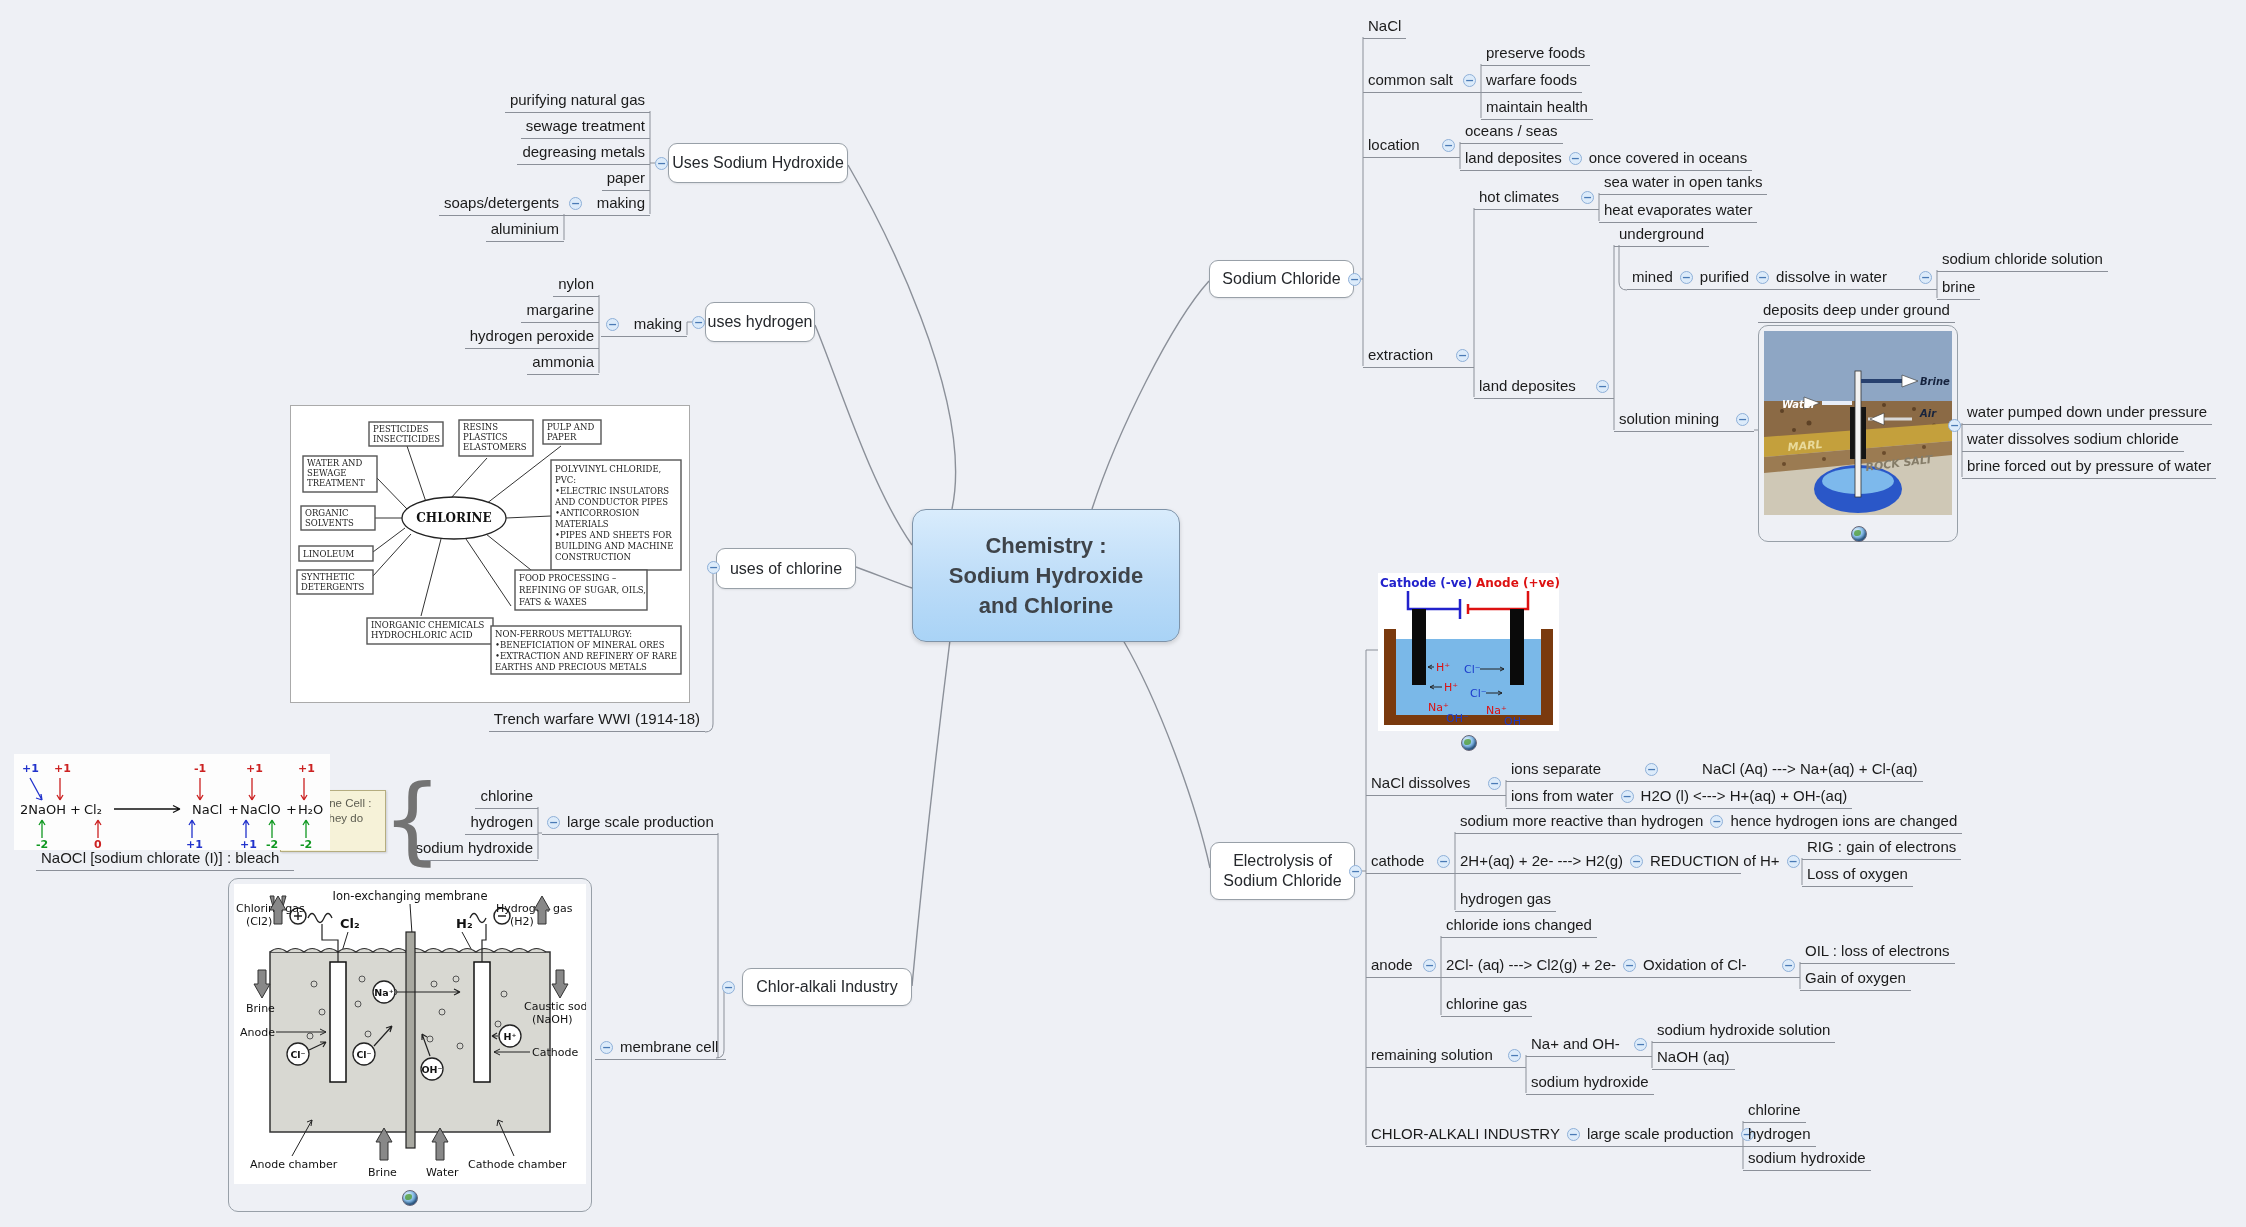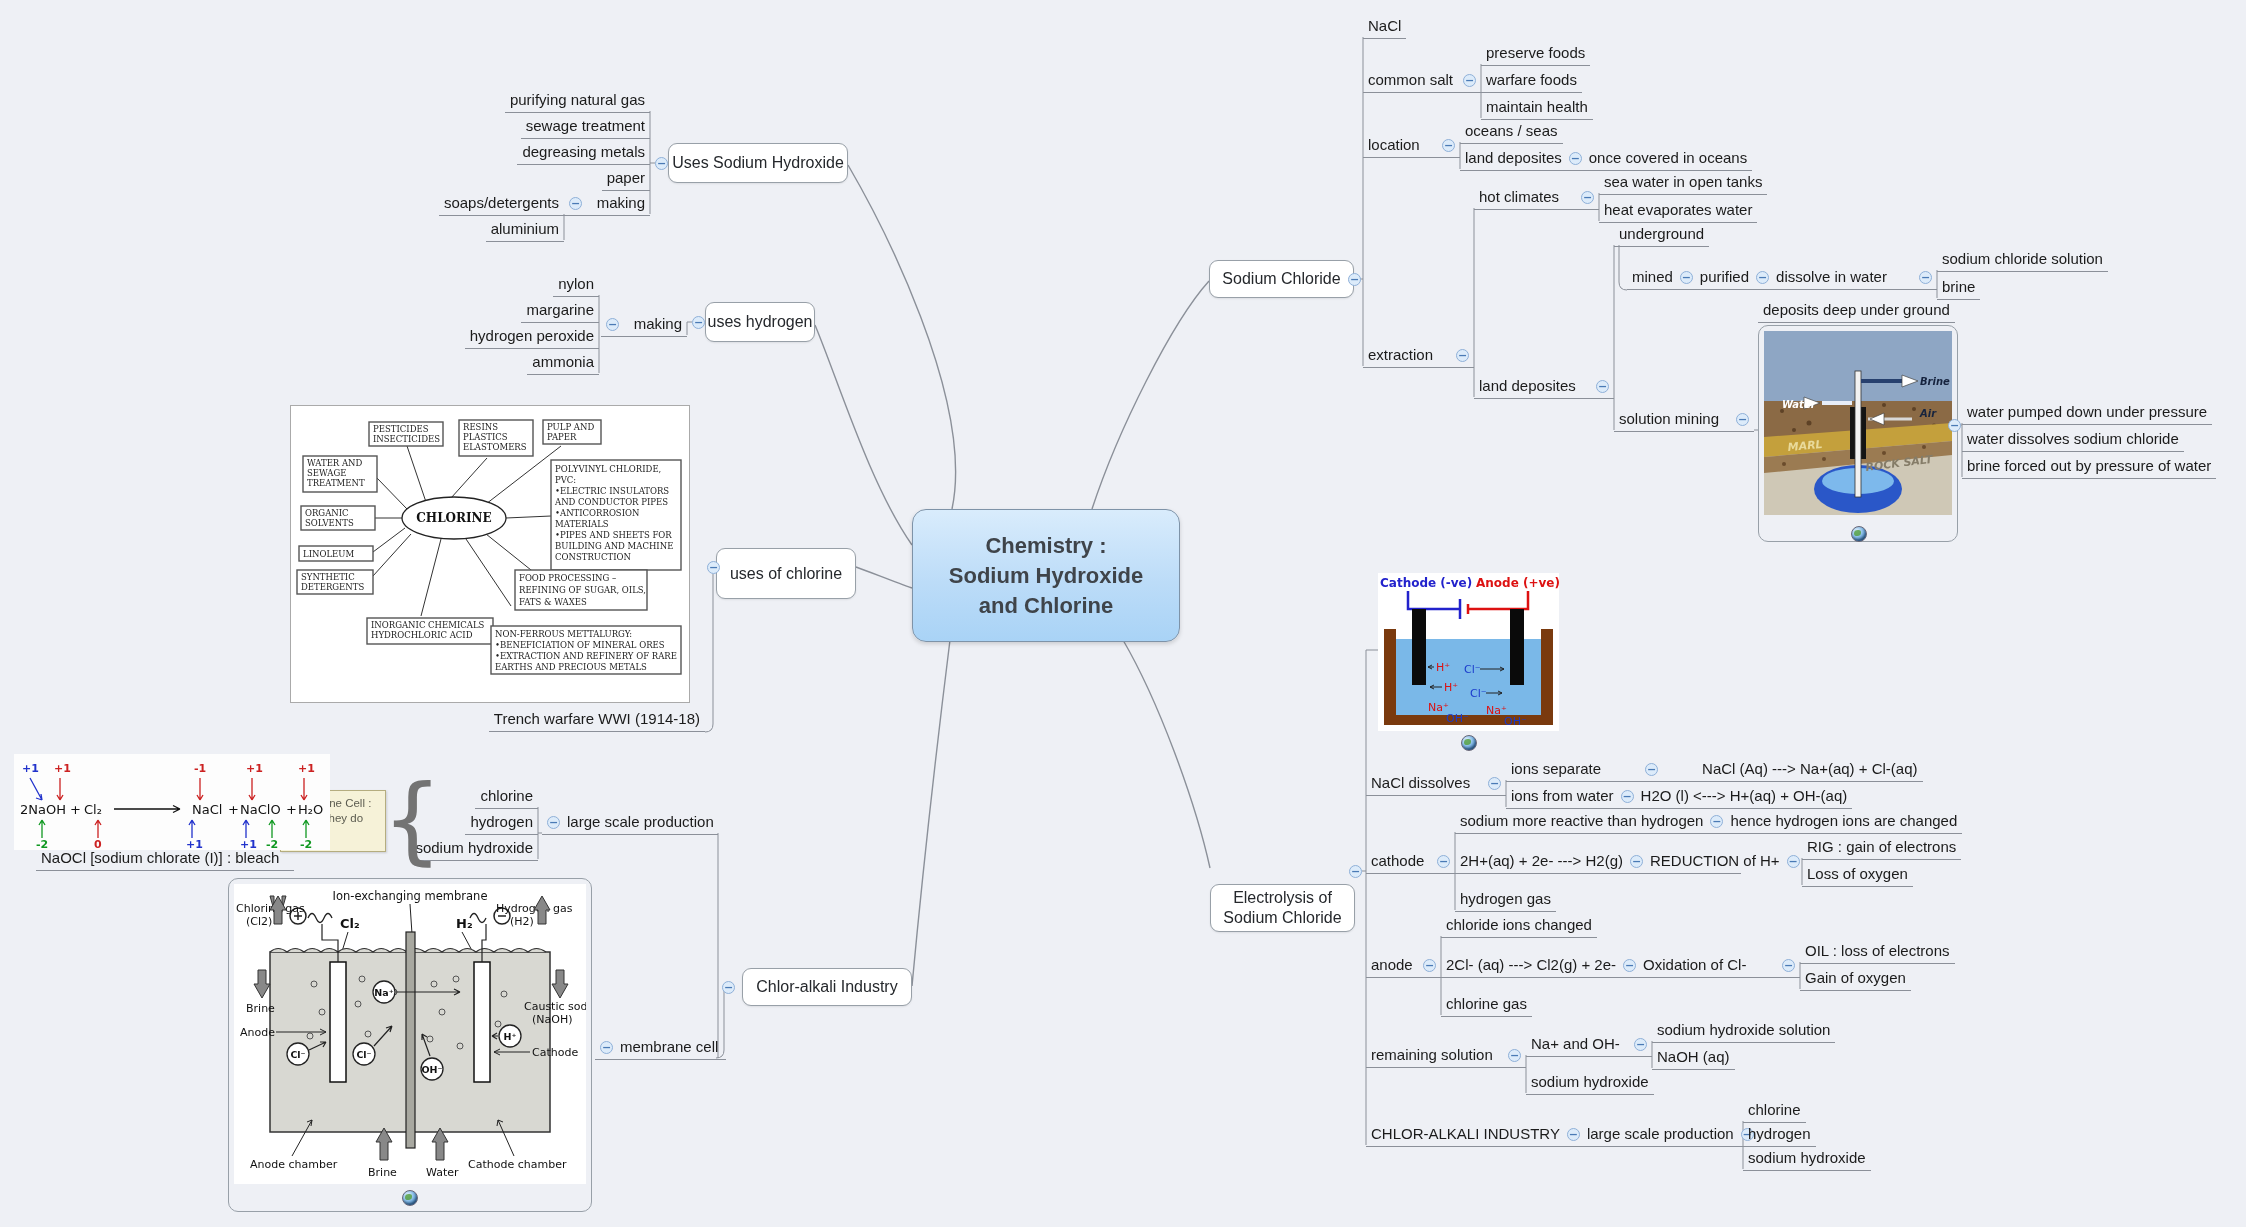--- a/index.html
+++ b/index.html
@@ -181,21 +181,21 @@
   <text x="24" y="120" font-size="11" font-style="italic" font-weight="bold" fill="#e9da9b" transform="rotate(-5 24 120)">MARL</text>
   <text x="102" y="140" font-size="11" font-style="italic" font-weight="bold" fill="#857c68" transform="rotate(-7 102 140)">ROCK SALT</text>
 </svg>
 <span class="globe" style="left:1851px;top:526px;"></span>
 <span class="mi mi-abs" style="left:1948px;top:419px;"></span>
 
 <div class="t" style="left:1962px;top:403px;">water pumped down under pressure</div>
 <div class="t" style="left:1962px;top:430px;">water dissolves sodium chloride</div>
 <div class="t" style="left:1962px;top:457px;">brine forced out by pressure of water</div>
 
-<div class="bx" style="left:1210px;top:884px;width:145px;height:48px;">
+<div class="bx" style="left:1210px;top:842px;width:145px;height:58px;">
   <div>Electrolysis of</div>
   <div>Sodium Chloride</div>
 </div>
 <span class="mi mi-abs" style="left:1349px;top:865px;"></span>
 
 <svg style="position:absolute;left:1378px;top:573px;" width="181" height="158">
   <rect x="0" y="0" width="181" height="158" fill="#ffffff"></rect>
   <text x="2" y="14" font-size="12" font-weight="bold" fill="#2222cc">Cathode (-ve)</text>
   <text x="98" y="14" font-size="12" font-weight="bold" fill="#dd1111">Anode (+ve)</text>
   <path d="M30,18 V36 H82" stroke="#2222cc" stroke-width="2.5" fill="none"></path>
@@ -315,21 +315,21 @@
 <span class="mi mi-abs" style="left:692px;top:316px;"></span>
 <div class="t row" style="right:1559px;top:315px;width:86px;">
   <span class="mi" style="margin-left:0;"></span>
   <span class="ra">making</span>
 </div>
 <div class="t tr" style="right:1647px;top:275px;">nylon</div>
 <div class="t tr" style="right:1647px;top:301px;">margarine</div>
 <div class="t tr" style="right:1647px;top:327px;">hydrogen peroxide</div>
 <div class="t tr" style="right:1647px;top:353px;">ammonia</div>
 
-<div class="bx" style="left:716px;top:548px;width:140px;height:51px;">
+<div class="bx" style="left:716px;top:548px;width:140px;height:41px;">
   <div>uses of chlorine</div>
 </div>
 <span class="mi mi-abs" style="left:707px;top:561px;"></span>
 
 <div class="imgframe serif" style="left:290px;top:405px;width:400px;height:298px;">
 <svg width="398" height="296">
   <g stroke="#333" stroke-width="1" fill="none">
     <line x1="135" y1="96" x2="116" y2="40"></line>
     <line x1="160" y1="92" x2="196" y2="52"></line>
     <line x1="195" y1="98" x2="270" y2="40"></line>

